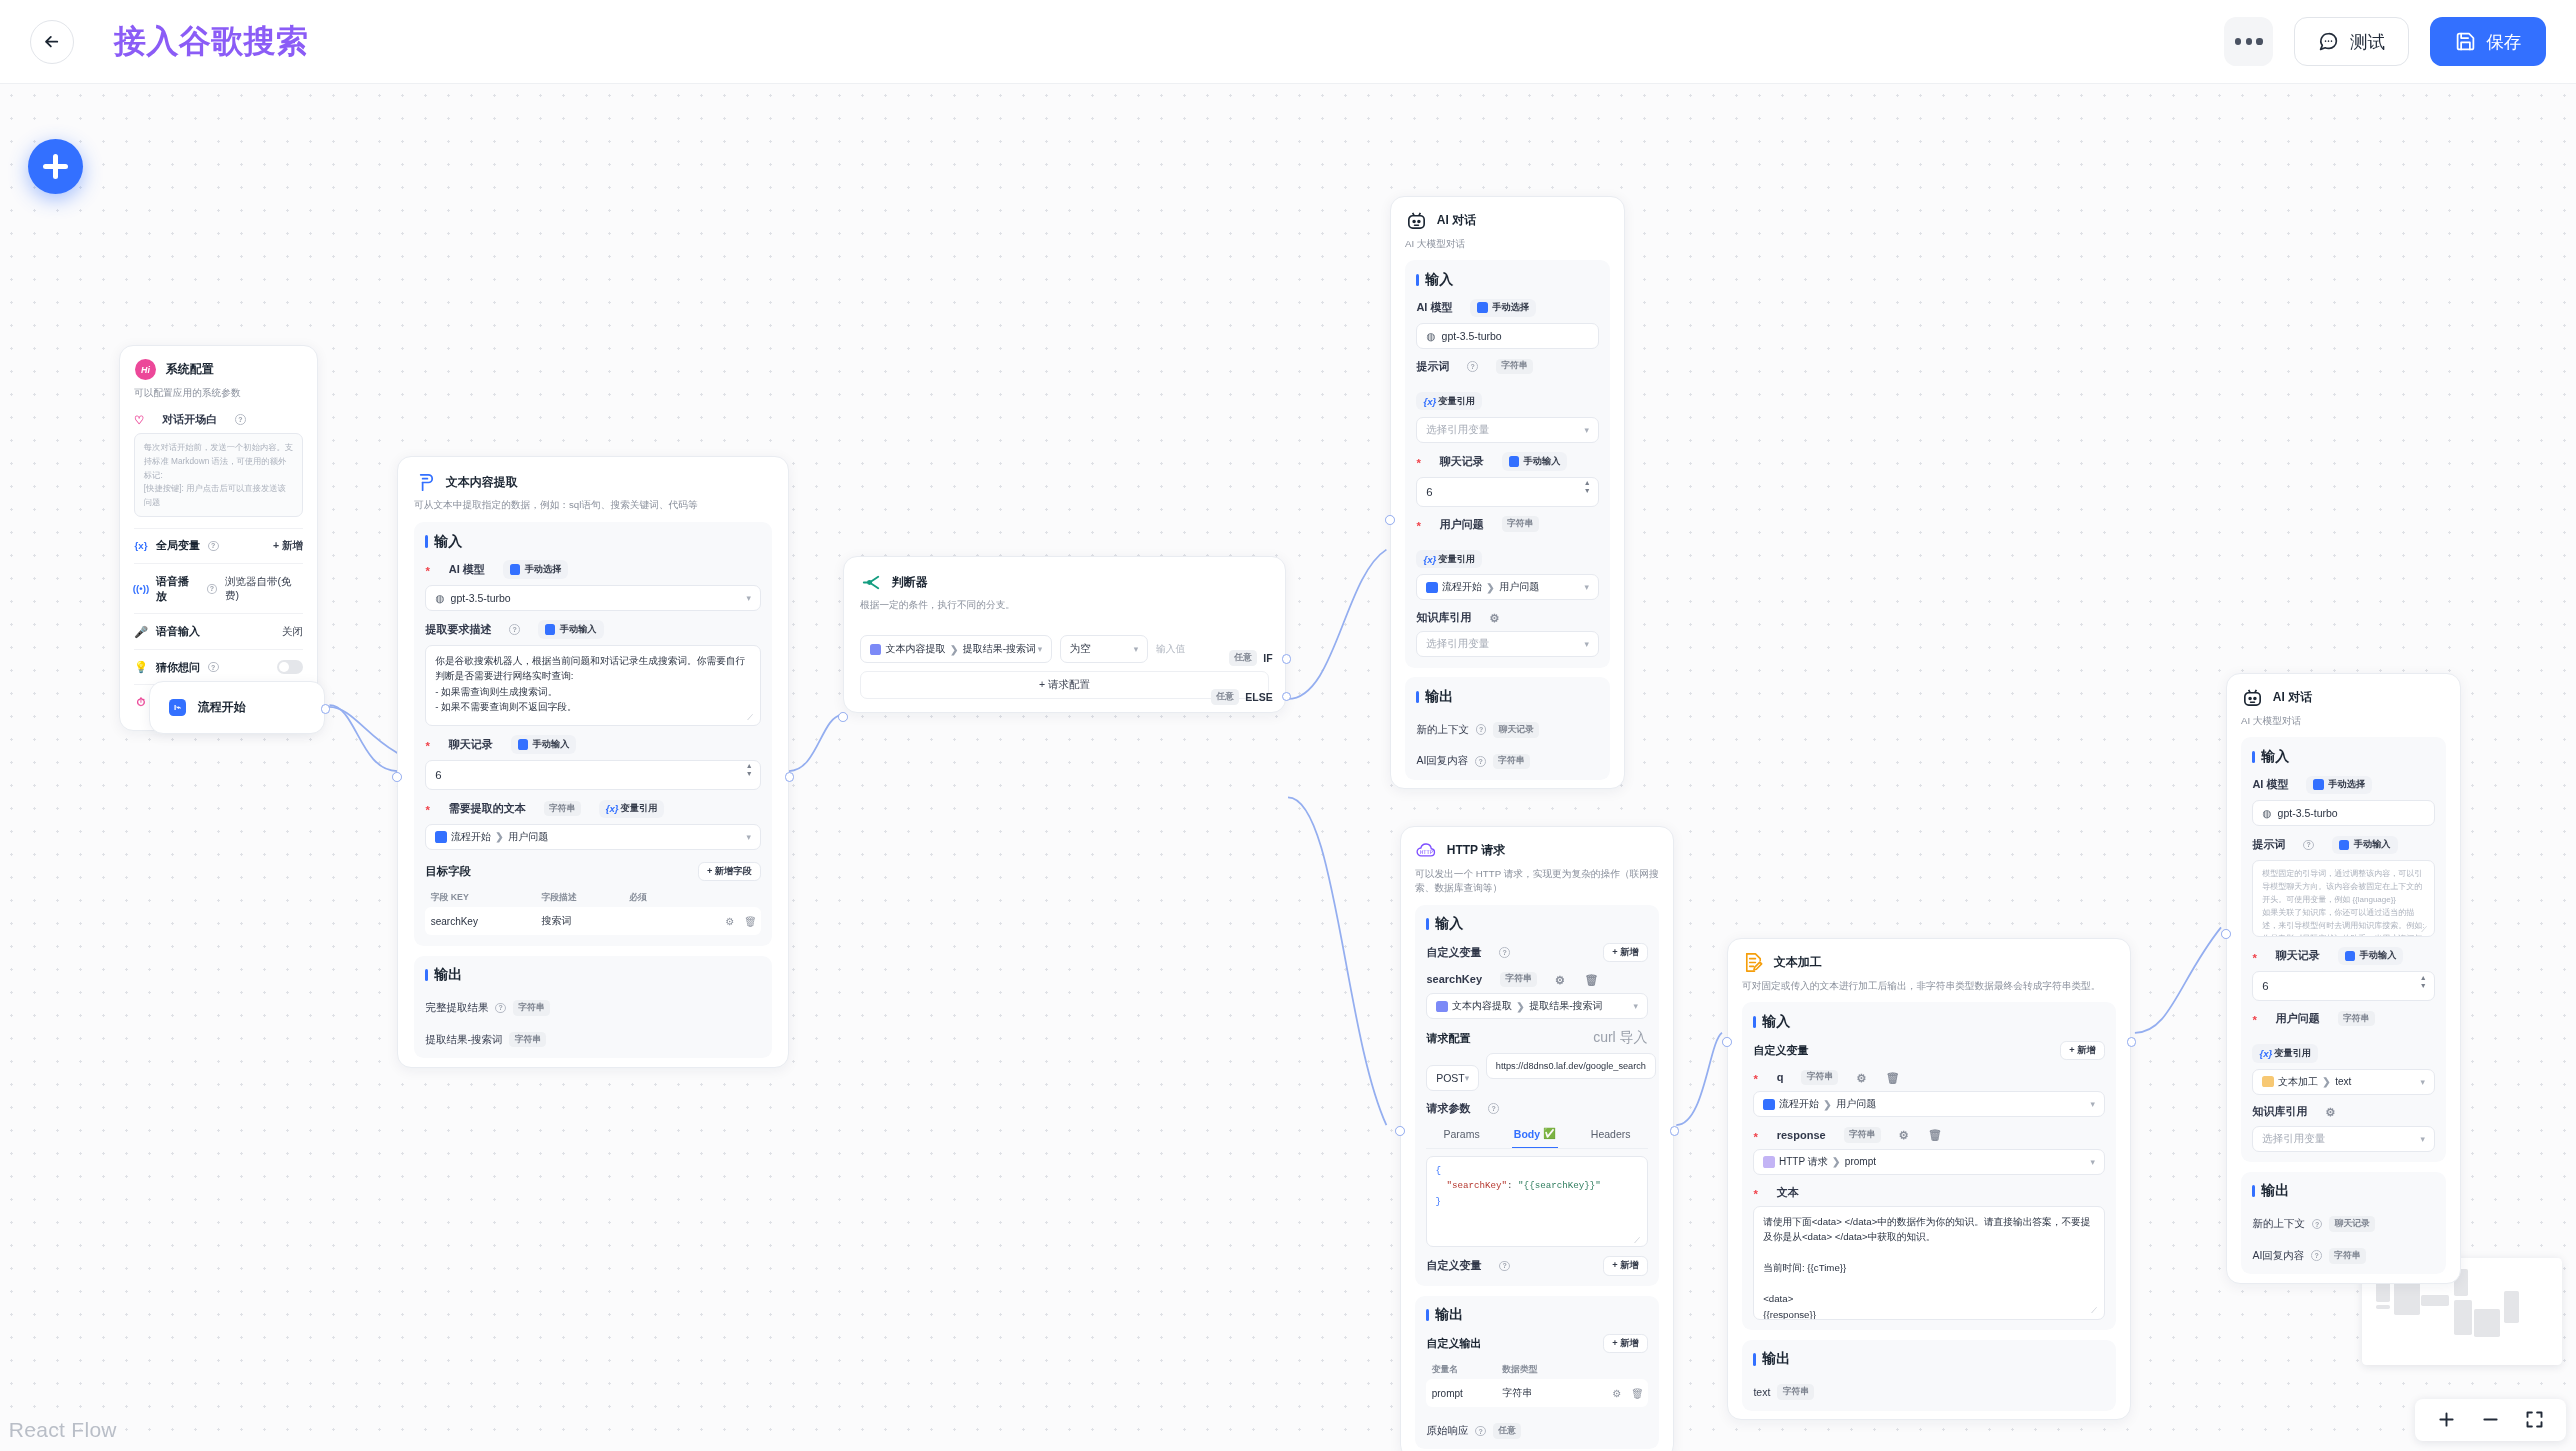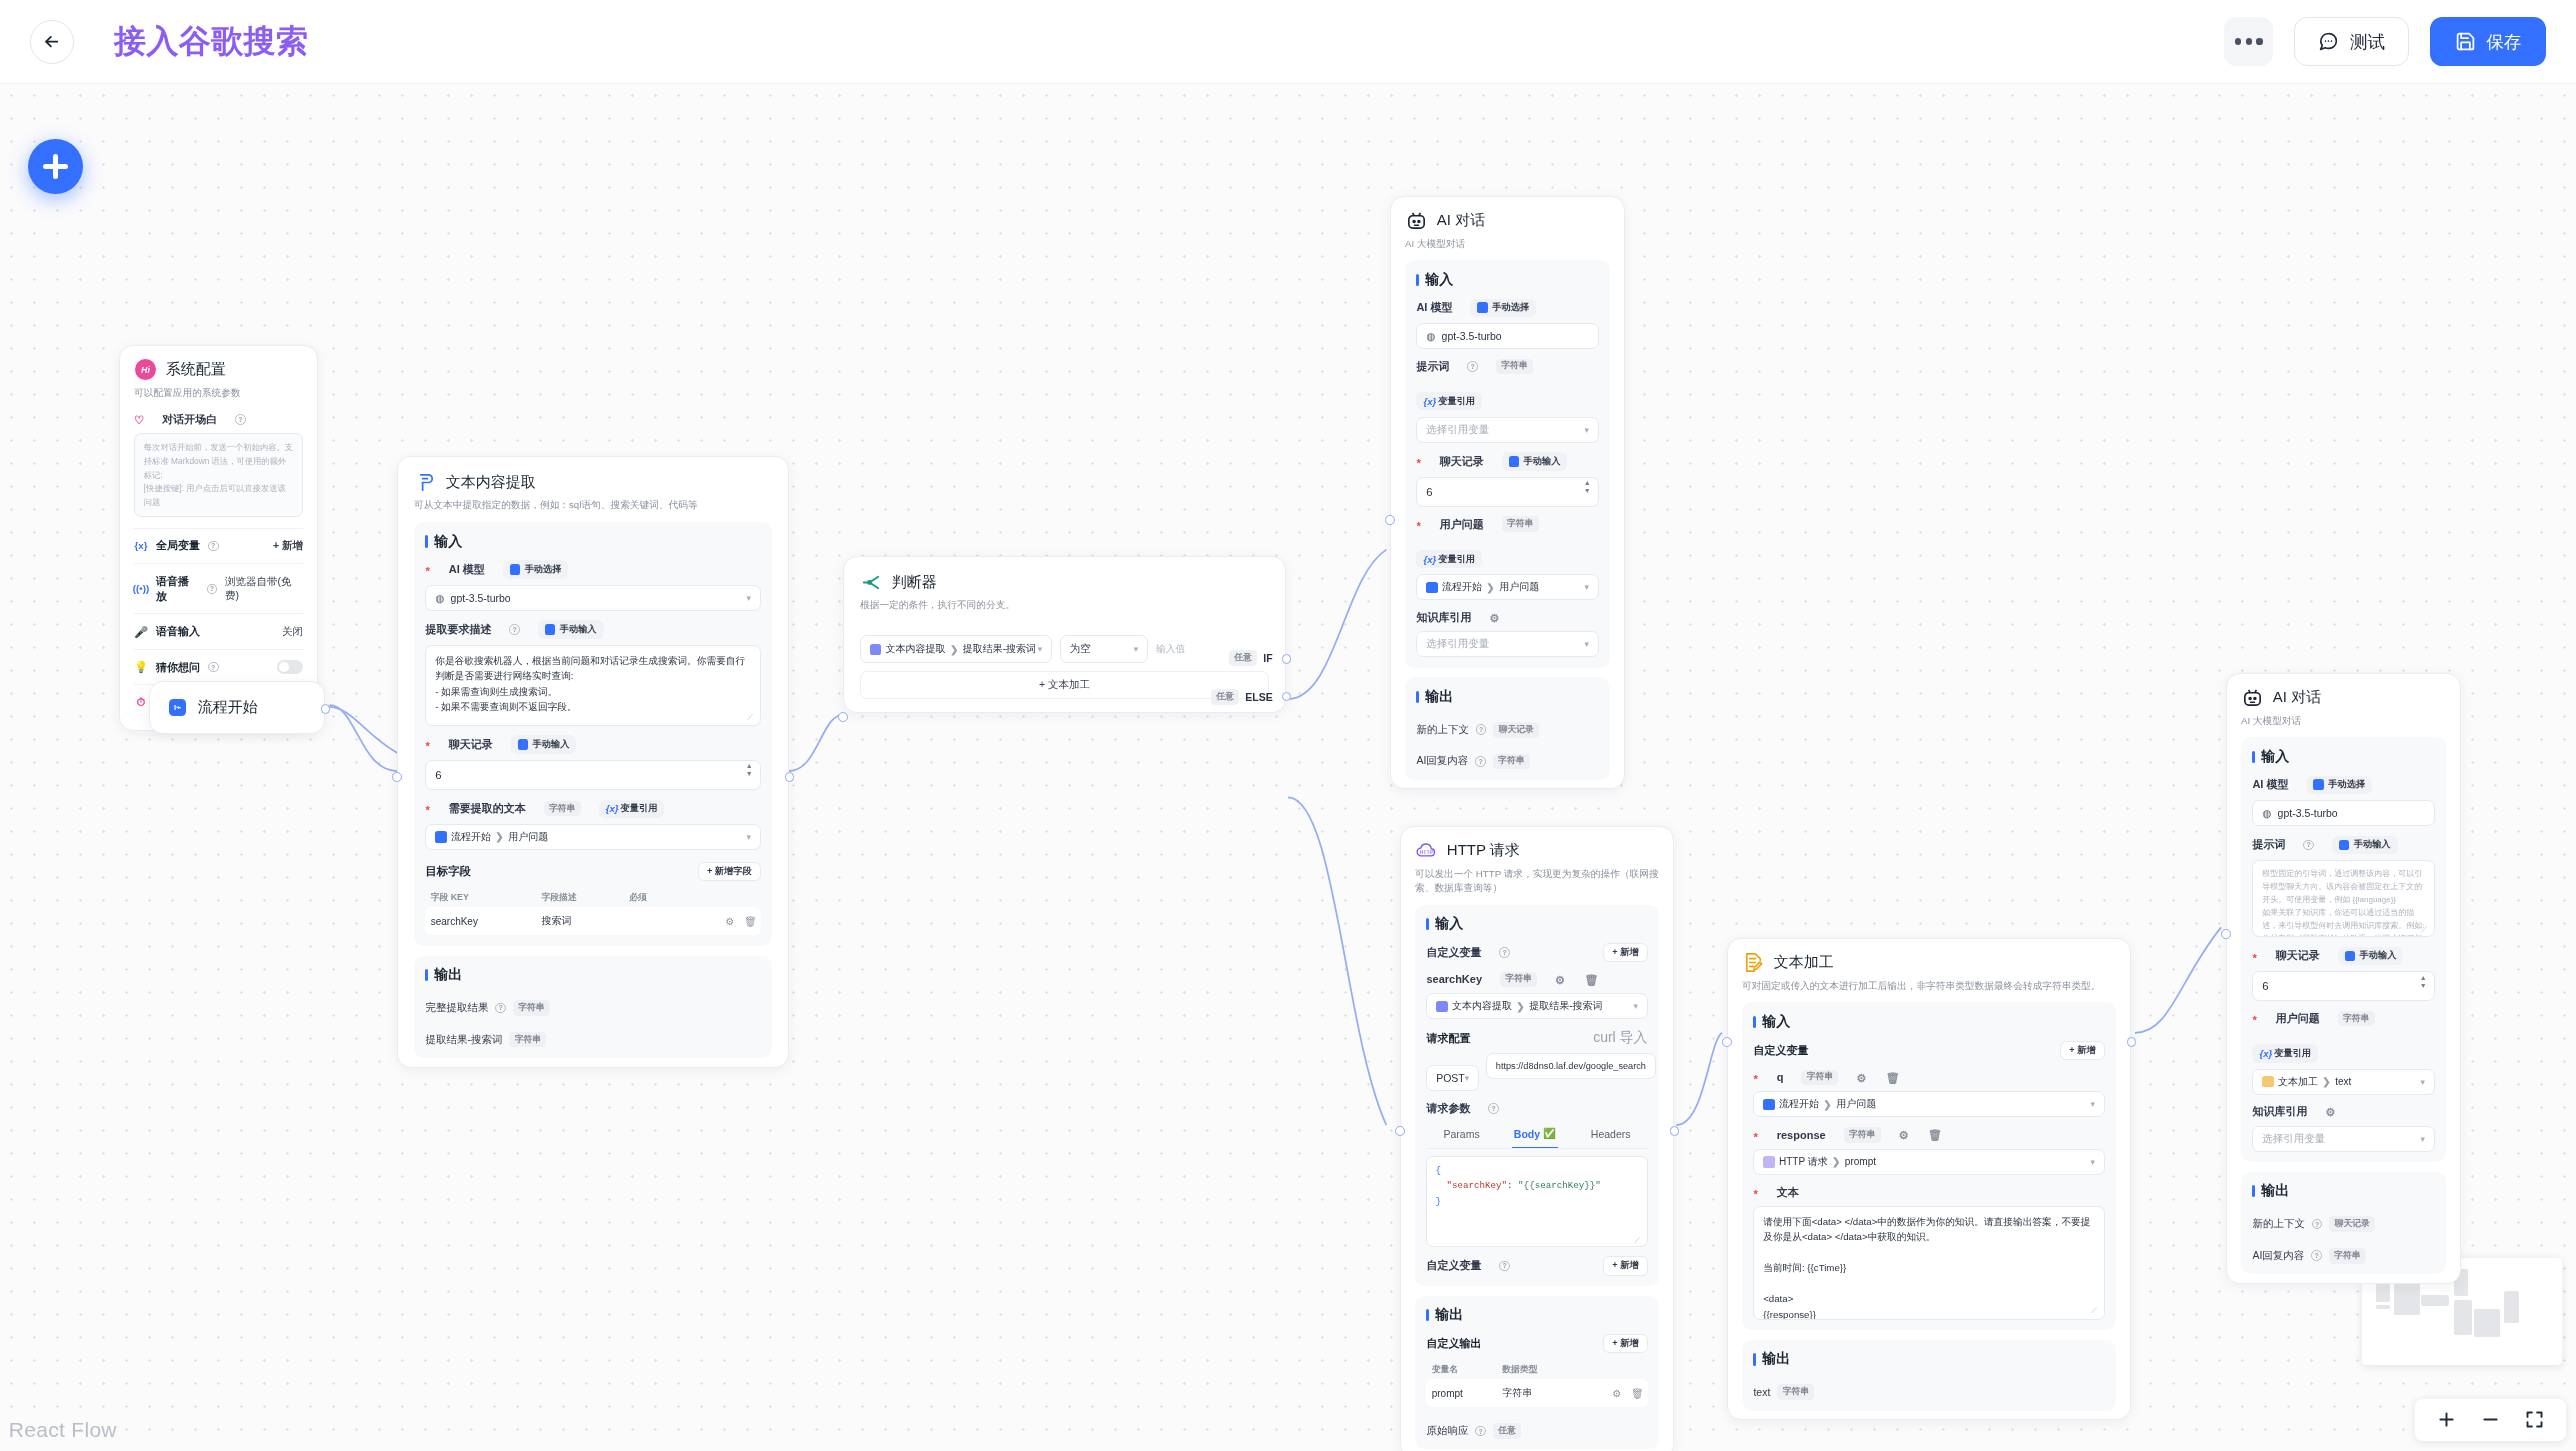--- a/index.html
+++ b/index.html
@@ -56,21 +56,21 @@
   }
 
   
   .node{
     position:absolute; background:#fff; border:0.9px solid #e9ecf1; border-radius:14px;
     box-shadow:0 2.6px 12.3px rgba(19,30,60,.06); padding:12.3px 14px 10.5px;
   }
   .node-head{display:flex;align-items:center;gap:8.8px;}
   .node-ico{width:23px;height:23px;flex:none;display:flex;align-items:center;justify-content:center;}
   .node-ico svg{width:23px;height:23px;}
-  .node-title{font-size:15px;font-weight:400;color:#1b2532;}
+  .node-title{font-size:12px;font-weight:700;color:#1b2532;}
   .node-desc{font-size:9.7px;color:#8a909c;margin-top:4.4px;line-height:1.45;}
 
   .section{background:#f8f9fb;border-radius:9.7px;padding:10.5px 11.4px;margin-top:9.7px;}
   .sec-title{display:flex;align-items:center;gap:6.2px;font-size:14px;font-weight:700;color:#1b2532;}
   .sec-title:before{content:"";width:2.6px;height:12.3px;background:#3370ff;border-radius:1.8px;display:block;}
 
   .fld{margin-top:9.7px;}
   .fld-label{display:flex;align-items:center;gap:18px;flex-wrap:wrap;font-size:11px;color:#31384a;font-weight:600;}
   .req:before{content:"*";color:#f0424a;font-size:11.4px;margin-right:0.9px;position:relative;top:1.8px;}
   .help{width:10.5px;height:10.5px;border-radius:50%;border:1.1px solid #b7bcc6;display:inline-flex;
@@ -428,21 +428,21 @@
         </span>
         <span class="chev">▾</span>
       </div>
       <div class="input-box" style="margin-top:0;width:88px;height:28px;">
         <span>为空</span>
         <span class="chev">▾</span>
       </div>
       <div style="font-size:9.7px;color:#b0b6c0;"><span>输入值</span></div>
     </div>
 
-    <div style="margin-top:8px;border:0.9px solid #edeff3;border-radius:7px;height:28px;display:flex;align-items:center;justify-content:center;font-size:10.5px;color:#3a4150;cursor:pointer;">+  文本加工</div>
+    <div style="margin-top:8px;border:0.9px solid #edeff3;border-radius:7px;height:28px;display:flex;align-items:center;justify-content:center;font-size:10.5px;color:#3a4150;cursor:pointer;">+  请求配置</div>
 
     <div class="branch" style="right:12.3px;top:93px;">
       <span class="tag-gray">任意</span>
       <span>IF</span>
     </div>
     <div class="branch" style="right:12.3px;bottom:7px;">
       <span class="tag-gray">任意</span>
       <span>ELSE</span>
     </div>
     <div class="handle" style="left:-6.2px;top:155px;"></div>

